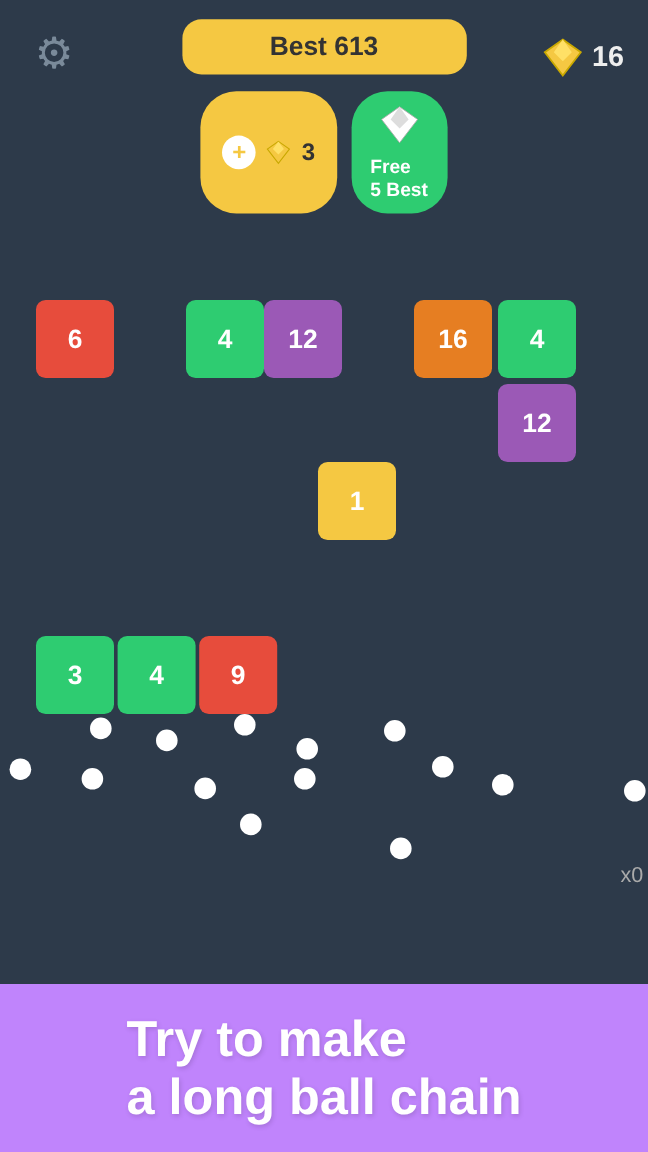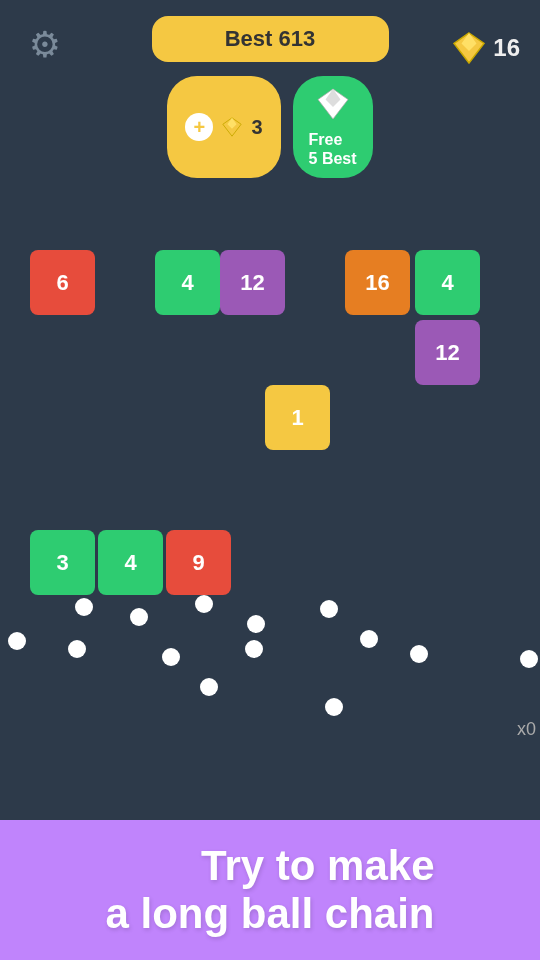--- a/index.html
+++ b/index.html
@@ -202,21 +202,21 @@
       background: #c084fc;
       display: flex;
       align-items: center;
       justify-content: center;
     }
 
     #banner-text {
       color: white;
       font-size: 42px;
       font-weight: 900;
-      text-align: right;
+      text-align: left;
       line-height: 1.15;
       text-shadow: 1px 2px 4px rgba(0,0,0,0.15);
     }
   </style>
 </head>
 <body>
 
 <div id="header">
   <div id="score-box">
     <div id="best-label">Best 613</div>

